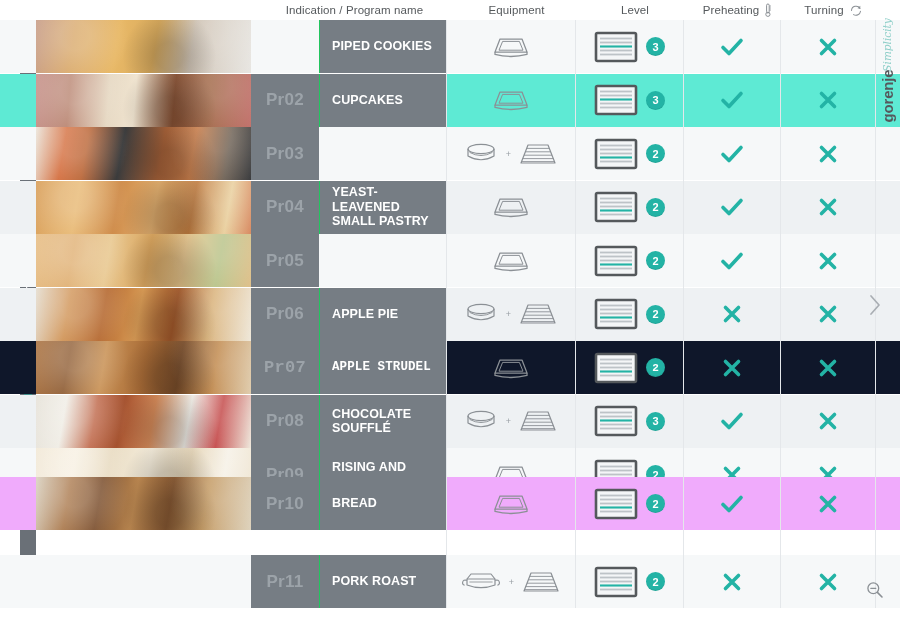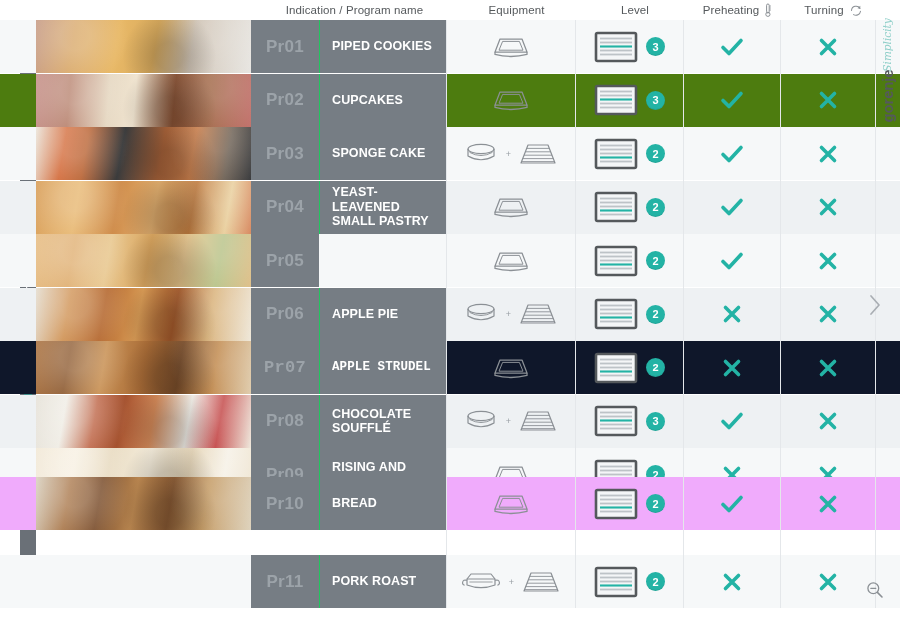--- a/index.html
+++ b/index.html
@@ -171,23 +171,20 @@
     <div class="sidebar-text">
       <span class="brand">AutoBake</span><span> with 22 automatic programs</span>
     </div>
   </div>
 
   <div class="tbody" id="tbody">
       <div class="row" style="top: 0px; height: 53px; background: rgb(246, 248, 249);">
         <div class="cell c-photo">
           <div class="photo" style="background-image: radial-gradient(circle at 18% 30%, rgba(255, 255, 255, 0.22) 0px, rgba(255, 255, 255, 0.22) 8%, rgba(0, 0, 0, 0) 30%), radial-gradient(circle at 62% 68%, rgba(0, 0, 0, 0.18) 0px, rgba(0, 0, 0, 0.18) 10%, rgba(0, 0, 0, 0) 34%), radial-gradient(circle at 85% 22%, rgba(255, 255, 255, 0.16) 0px, rgba(255, 255, 255, 0.16) 7%, rgba(0, 0, 0, 0) 28%), linear-gradient(100deg, rgb(201, 160, 140) 0%, rgb(216, 167, 104) 18%, rgb(232, 184, 102) 38%, rgb(217, 171, 94) 55%, rgb(207, 195, 180) 72%, rgb(232, 230, 226) 100%);"></div>
         </div>
-        <div class="cell c-code">
-          <div class="code-txt">Pr01</div>
-        </div>
         <div class="cell c-name">
           <div class="name-txt">PIPED COOKIES</div>
         </div>
         <div class="cell c-equip">
           <div class="equip-wrap">
             <span style="display: inline-flex;">
               <svg width="44" height="30" viewBox="0 0 44 30">
     <path d="M6 20 L11 7 L33 7 L38 20 Z" fill="none" stroke="#8b9095" stroke-width="1.25" stroke-linejoin="round"></path>
     <path d="M10 18.2 L13.6 9.4 L30.4 9.4 L34 18.2 Z" fill="none" stroke="#8b9095" stroke-width="1" stroke-linejoin="round"></path>
     <path d="M6 20 L6 22.4 Q22 26.6 38 22.4 L38 20" fill="none" stroke="#8b9095" stroke-width="1.25" stroke-linejoin="round"></path>
@@ -212,21 +209,21 @@
           <svg width="24" height="22" viewBox="0 0 24 22">
     <path d="M3 11.5 L9 17.5 L21 4.5" fill="none" stroke="#23b3a5" stroke-width="3.6" stroke-linecap="round" stroke-linejoin="round"></path>
   </svg>
         </div>
         <div class="cell c-turn">
           <svg width="22" height="22" viewBox="0 0 22 22">
     <path d="M4.5 4.5 L17.5 17.5 M17.5 4.5 L4.5 17.5" fill="none" stroke="#23b3a5" stroke-width="3.6" stroke-linecap="round"></path>
   </svg>
         </div>
       </div>
-      <div class="row" style="top: 53.5px; height: 53px; background: #4d7c0f;">
+      <div class="row" style="top: 53.5px; height: 53px; background: #5eead4;">
         <div class="cell c-photo">
           <div class="photo" style="background-image: radial-gradient(circle at 18% 30%, rgba(255, 255, 255, 0.22) 0px, rgba(255, 255, 255, 0.22) 8%, rgba(0, 0, 0, 0) 30%), radial-gradient(circle at 62% 68%, rgba(0, 0, 0, 0.18) 0px, rgba(0, 0, 0, 0.18) 10%, rgba(0, 0, 0, 0) 34%), radial-gradient(circle at 85% 22%, rgba(255, 255, 255, 0.16) 0px, rgba(255, 255, 255, 0.16) 7%, rgba(0, 0, 0, 0) 28%), linear-gradient(95deg, rgb(201, 150, 143) 0%, rgb(184, 131, 111) 16%, rgb(230, 216, 194) 34%, rgb(240, 228, 208) 46%, rgb(140, 84, 54) 64%, rgb(163, 106, 74) 80%, rgb(194, 114, 108) 100%);"></div>
         </div>
         <div class="cell c-code">
           <div class="code-txt">Pr02</div>
         </div>
         <div class="cell c-name">
           <div class="name-txt">CUPCAKES</div>
         </div>
         <div class="cell c-equip">
@@ -263,23 +260,20 @@
     <path d="M4.5 4.5 L17.5 17.5 M17.5 4.5 L4.5 17.5" fill="none" stroke="#23b3a5" stroke-width="3.6" stroke-linecap="round"></path>
   </svg>
         </div>
       </div>
       <div class="row" style="top: 107px; height: 53px; background: rgb(246, 248, 249);">
         <div class="cell c-photo">
           <div class="photo" style="background-image: radial-gradient(circle at 18% 30%, rgba(255, 255, 255, 0.22) 0px, rgba(255, 255, 255, 0.22) 8%, rgba(0, 0, 0, 0) 30%), radial-gradient(circle at 62% 68%, rgba(0, 0, 0, 0.18) 0px, rgba(0, 0, 0, 0.18) 10%, rgba(0, 0, 0, 0) 34%), radial-gradient(circle at 85% 22%, rgba(255, 255, 255, 0.16) 0px, rgba(255, 255, 255, 0.16) 7%, rgba(0, 0, 0, 0) 28%), linear-gradient(100deg, rgb(236, 231, 221) 0%, rgb(211, 107, 58) 14%, rgb(184, 96, 47) 24%, rgb(58, 59, 60) 40%, rgb(168, 99, 58) 58%, rgb(200, 125, 74) 72%, rgb(110, 98, 86) 88%, rgb(59, 60, 62) 100%);"></div>
         </div>
         <div class="cell c-code">
           <div class="code-txt">Pr03</div>
-        </div>
-        <div class="cell c-name">
-          <div class="name-txt">SPONGE CAKE</div>
         </div>
         <div class="cell c-equip">
           <div class="equip-wrap">
             <span style="display: inline-flex;">
               <svg width="40" height="30" viewBox="0 0 40 30">
     <ellipse cx="20" cy="10" rx="13" ry="4.6" fill="none" stroke="#8b9095" stroke-width="1.2"></ellipse>
     <path d="M7 10 L7 17 Q20 24.5 33 17 L33 10" fill="none" stroke="#8b9095" stroke-width="1.2"></path>
     <path d="M8.6 13.4 Q20 19.6 31.4 13.4" fill="none" stroke="#8b9095" stroke-width=".95"></path>
   </svg>
             </span>

